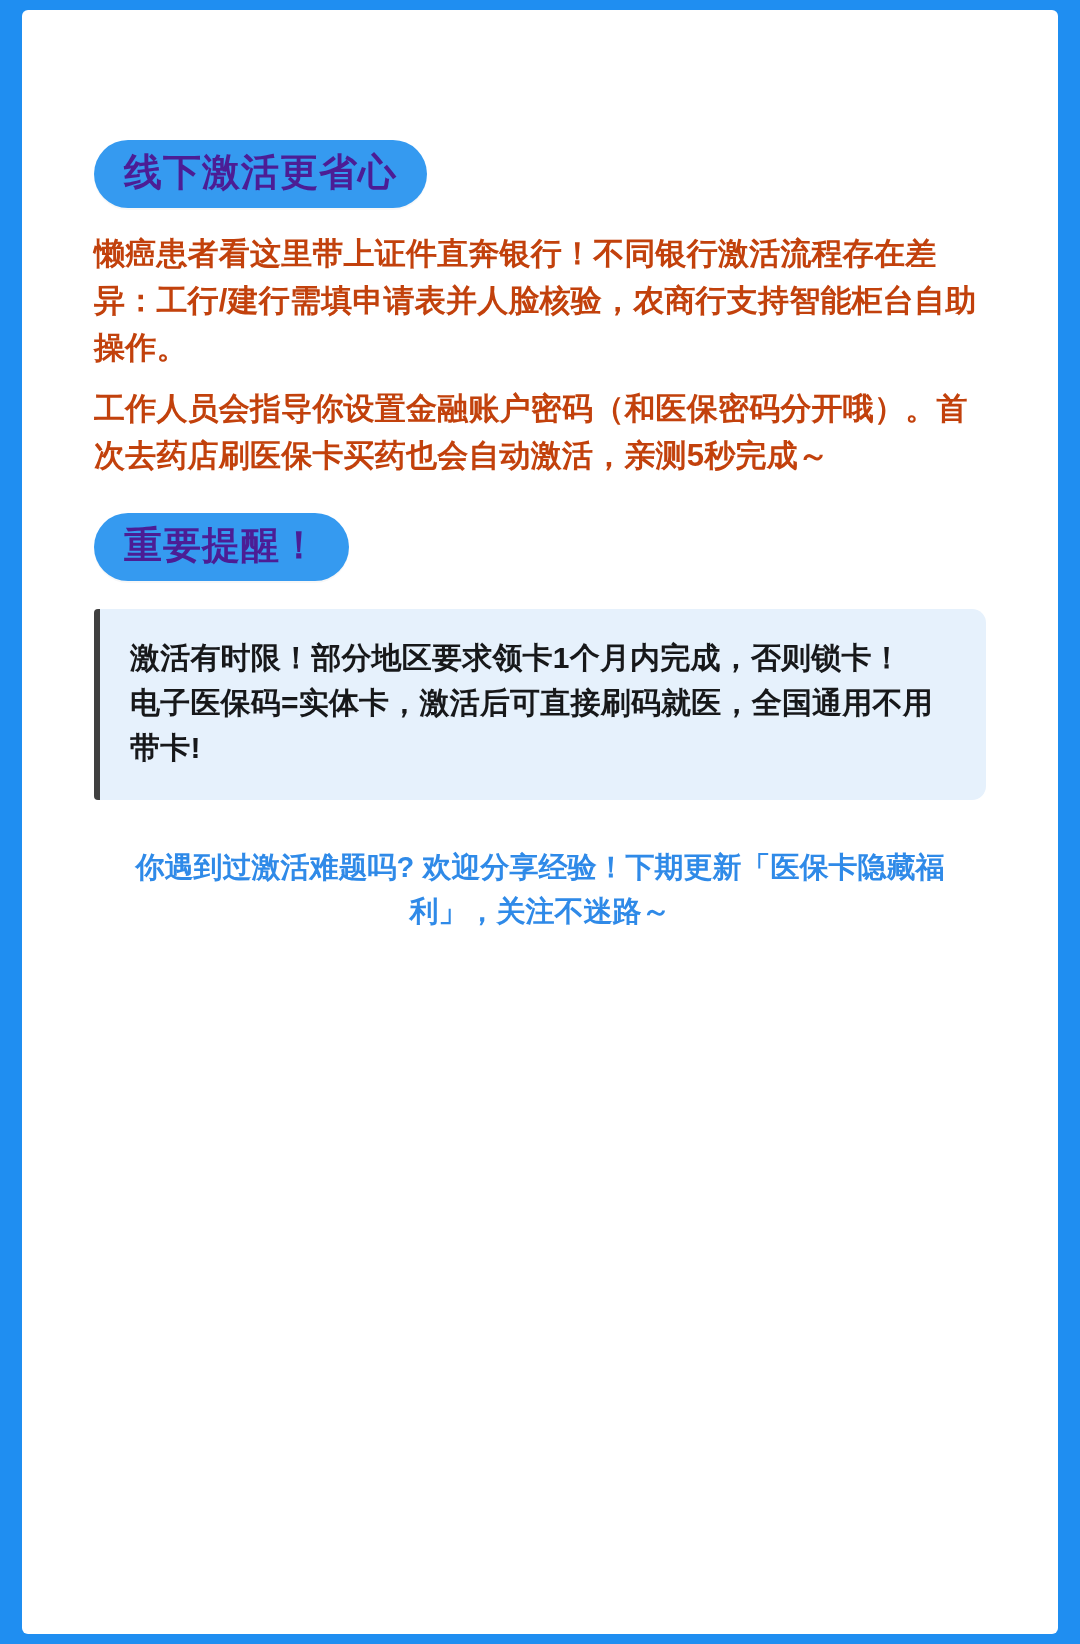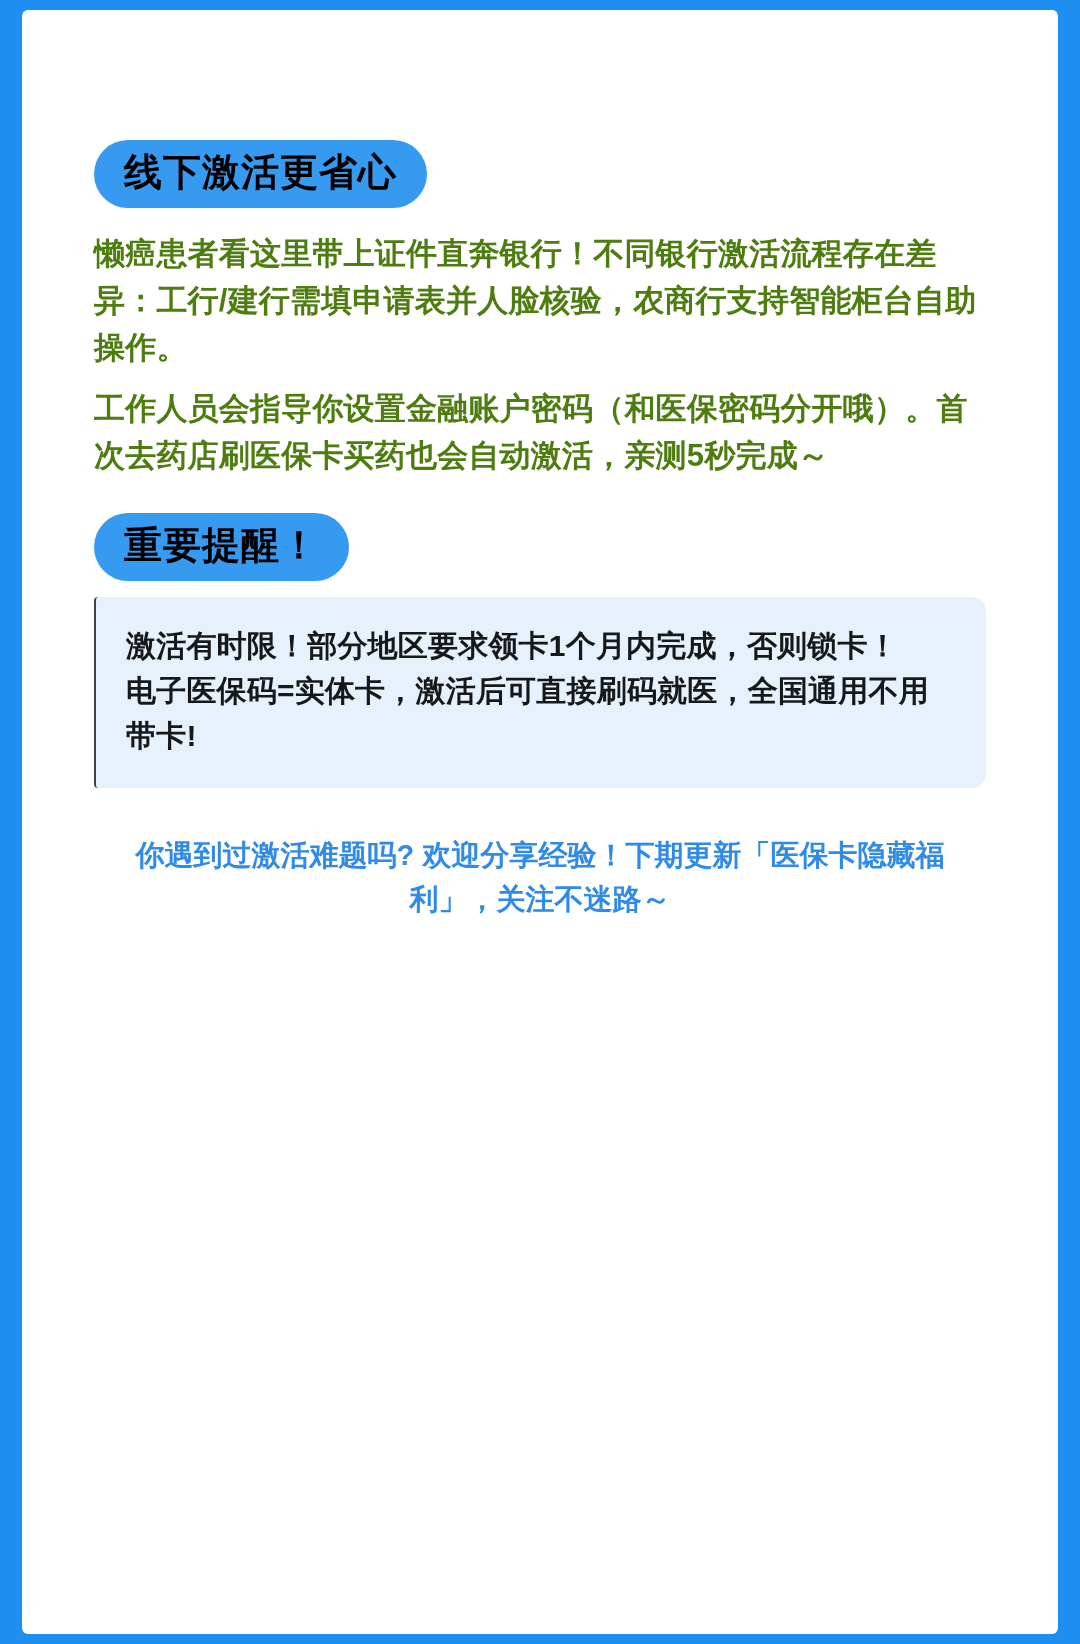--- a/index.html
+++ b/index.html
@@ -23,50 +23,50 @@
     border-radius: 6px;
     box-sizing: border-box;
   }
   .inner {
     padding: 130px 72px 0 72px;
     box-sizing: border-box;
   }
   .pill {
     display: inline-block;
     background: #359af0;
-    color: #000000;
+    color: #4c1d95;
     font-size: 38px;
     font-weight: bold;
     letter-spacing: 1px;
     padding: 13px 30px 15px 30px;
     border-radius: 34px;
     line-height: 1.05;
     box-shadow: 0 2px 0 rgba(0,0,0,0.03);
   }
   .section {
     margin-bottom: 34px;
   }
   .section-gap-lg {
     margin-bottom: 46px;
   }
   p.body {
     font-size: 31px;
     font-weight: bold;
-    color: #4d7c0f;
+    color: #c2410c;
     line-height: 1.52;
     margin: 22px 0 0 0;
     letter-spacing: 0.2px;
   }
   p.body.tight {
     margin-top: 14px;
   }
   .callout {
-    margin-top: 16px;
+    margin-top: 28px;
     background: #e6f1fc;
-    border-left: 2px solid #404040;
+    border-left: 6px solid #404040;
     border-radius: 4px 14px 14px 4px;
     padding: 26px 34px 30px 30px;
   }
   .callout p {
     font-size: 30px;
     font-weight: bold;
     color: #17181a;
     line-height: 1.5;
     margin: 0;
     letter-spacing: 0.2px;

